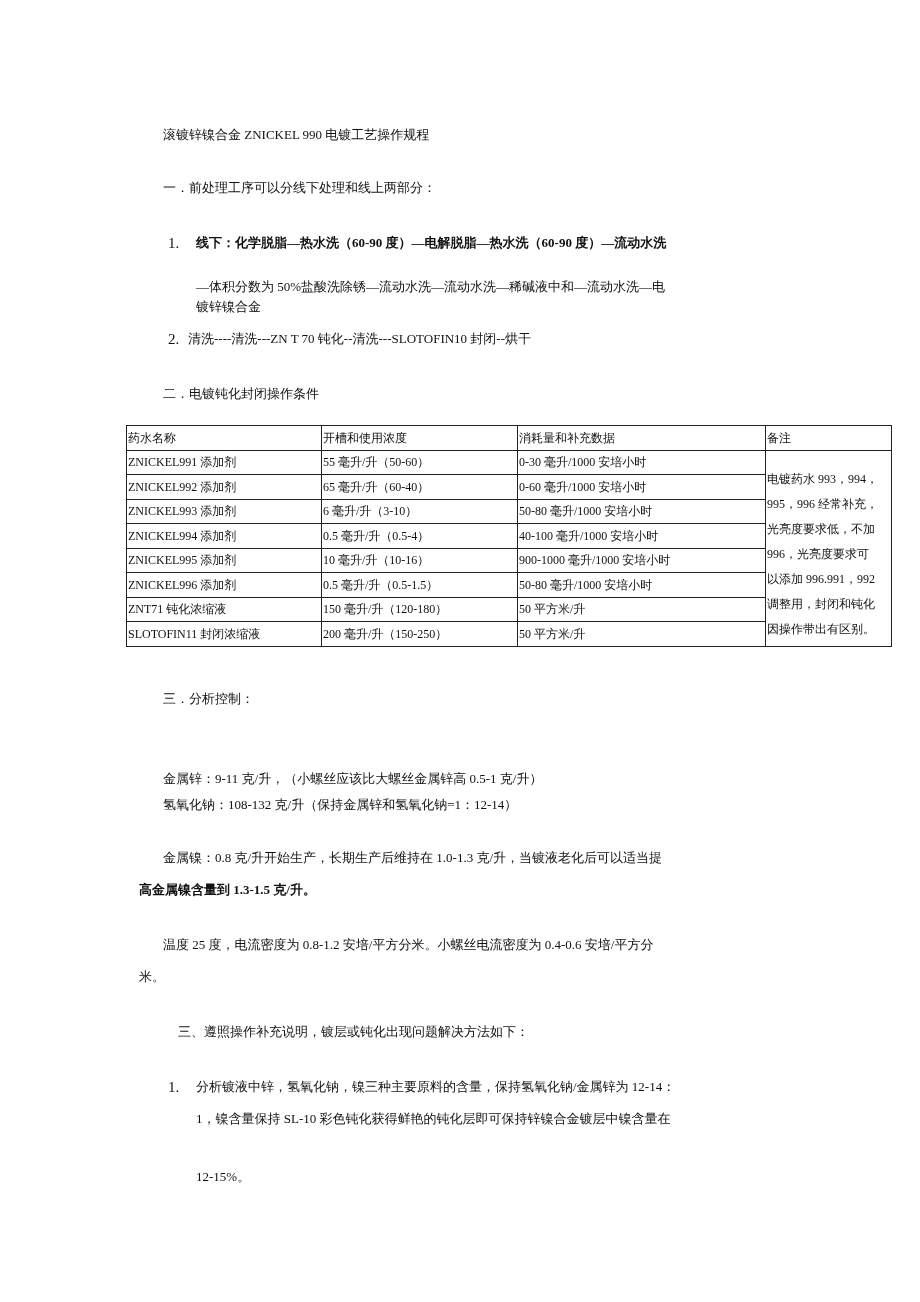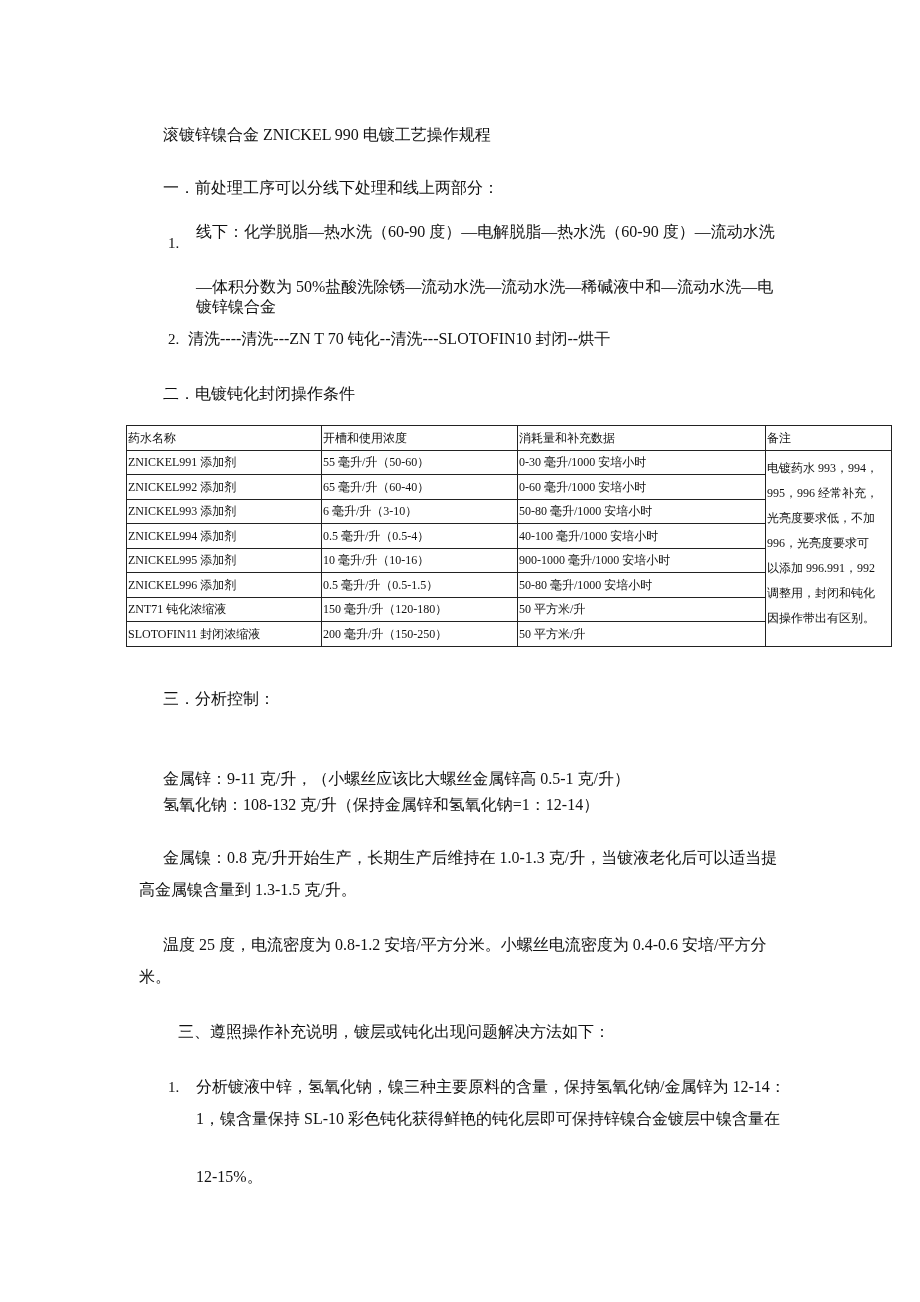--- a/index.html
+++ b/index.html
@@ -1,35 +1,35 @@
 <!DOCTYPE html>
 <html><head>
 <meta charset="utf-8">
 <style>
   html, body { margin:0; padding:0; background:#ffffff; }
   body { width:920px; height:1302px; position:relative; overflow:hidden;
          font-family: "Liberation Serif", "DejaVu Serif", serif; color:#111; }
-  .line { position:absolute; font-size:16px; white-space:nowrap; line-height:20px;text-align:right; }
+  .line { position:absolute; font-size:13px; white-space:nowrap; line-height:20px;text-align:right; }
   .num { position:absolute; font-size:15px; line-height:20px; }
   table.cond { position:absolute; left:126px; top:425px; border-collapse:collapse;
                font-size:12px; }
   table.cond td { border:1.5px solid #222; padding:0 1px; height:23.5px; line-height:20px;
                   vertical-align:middle; white-space:nowrap; }
-  table.cond td.note { vertical-align:top; white-space:normal; line-height:25px; padding-top:5px; }
+  table.cond td.note { vertical-align:top; white-space:normal; line-height:25px; padding-top:16px; }
 </style>
 </head>
 <body>
 
 <div>
   <div class="line" style="left:163px;top:125px;">滚镀锌镍合金 ZNICKEL 990 电镀工艺操作规程</div>
 
   <div class="line" style="left:163px;top:178px;">一．前处理工序可以分线下处理和线上两部分：</div>
 
   <div class="num" style="left:168px;top:233px;">1.</div>
-  <div class="line" style="left:196px;top:222px;">线下：化学脱脂—热水洗（60-90 度）—电解脱脂—热水洗（60-90 度）—流动水洗</div>
+  <div class="line" style="left:196px;top:233px;font-weight:bold;">线下：化学脱脂—热水洗（60-90 度）—电解脱脂—热水洗（60-90 度）—流动水洗</div>
   <div class="line" style="left:196px;top:265px;margin-top:12px;">—体积分数为 50%盐酸洗除锈—流动水洗—流动水洗—稀碱液中和—流动水洗—电</div>
   <div class="line" style="left:196px;top:297px;">镀锌镍合金</div>
 
   <div class="num" style="left:168px;top:329px;">2.</div>
   <div class="line" style="left:188px;top:329px;">清洗----清洗---ZN T 70 钝化--清洗---SLOTOFIN10 封闭--烘干</div>
 
   <div class="line" style="left:163px;top:384px;">二．电镀钝化封闭操作条件</div>
 
   <table class="cond">
     <colgroup>
@@ -95,21 +95,21 @@
       <td>50 平方米/升</td>
     </tr>
   </tbody>
     </table>
 
   <div class="line" style="left:163px;top:689px;">三．分析控制：</div>
   <div class="line" style="left:163px;top:741px;margin-top:28px;">金属锌：9-11 克/升，（小螺丝应该比大螺丝金属锌高 0.5-1 克/升）</div>
   <div class="line" style="left:163px;top:795px;">氢氧化钠：108-132 克/升（保持金属锌和氢氧化钠=1：12-14）</div>
 
   <div class="line" style="left:163px;top:848px;">金属镍：0.8 克/升开始生产，长期生产后维持在 1.0-1.3 克/升，当镀液老化后可以适当提</div>
-  <div class="line" style="left:139px;top:880px;">高金属镍含量到 1.3-1.5 克/升。</div>
+  <div class="line" style="left:139px;top:880px;font-weight:bold;">高金属镍含量到 1.3-1.5 克/升。</div>
 
   <div class="line" style="left:163px;top:935px;">温度 25 度，电流密度为 0.8-1.2 安培/平方分米。小螺丝电流密度为 0.4-0.6 安培/平方分</div>
   <div class="line" style="left:139px;top:967px;">米。</div>
 
   <div class="line" style="left:163px;top:1022px;margin-left:15px;">三、遵照操作补充说明，镀层或钝化出现问题解决方法如下：</div>
 
   <div class="num" style="left:168px;top:1077px;">1.</div>
   <div class="line" style="left:196px;top:1077px;">分析镀液中锌，氢氧化钠，镍三种主要原料的含量，保持氢氧化钠/金属锌为 12-14：</div>
   <div class="line" style="left:196px;top:1109px;">1，镍含量保持 SL-10 彩色钝化获得鲜艳的钝化层即可保持锌镍合金镀层中镍含量在</div>
   <div class="line" style="left:196px;top:1141px;margin-top:26px;">12-15%。</div>

